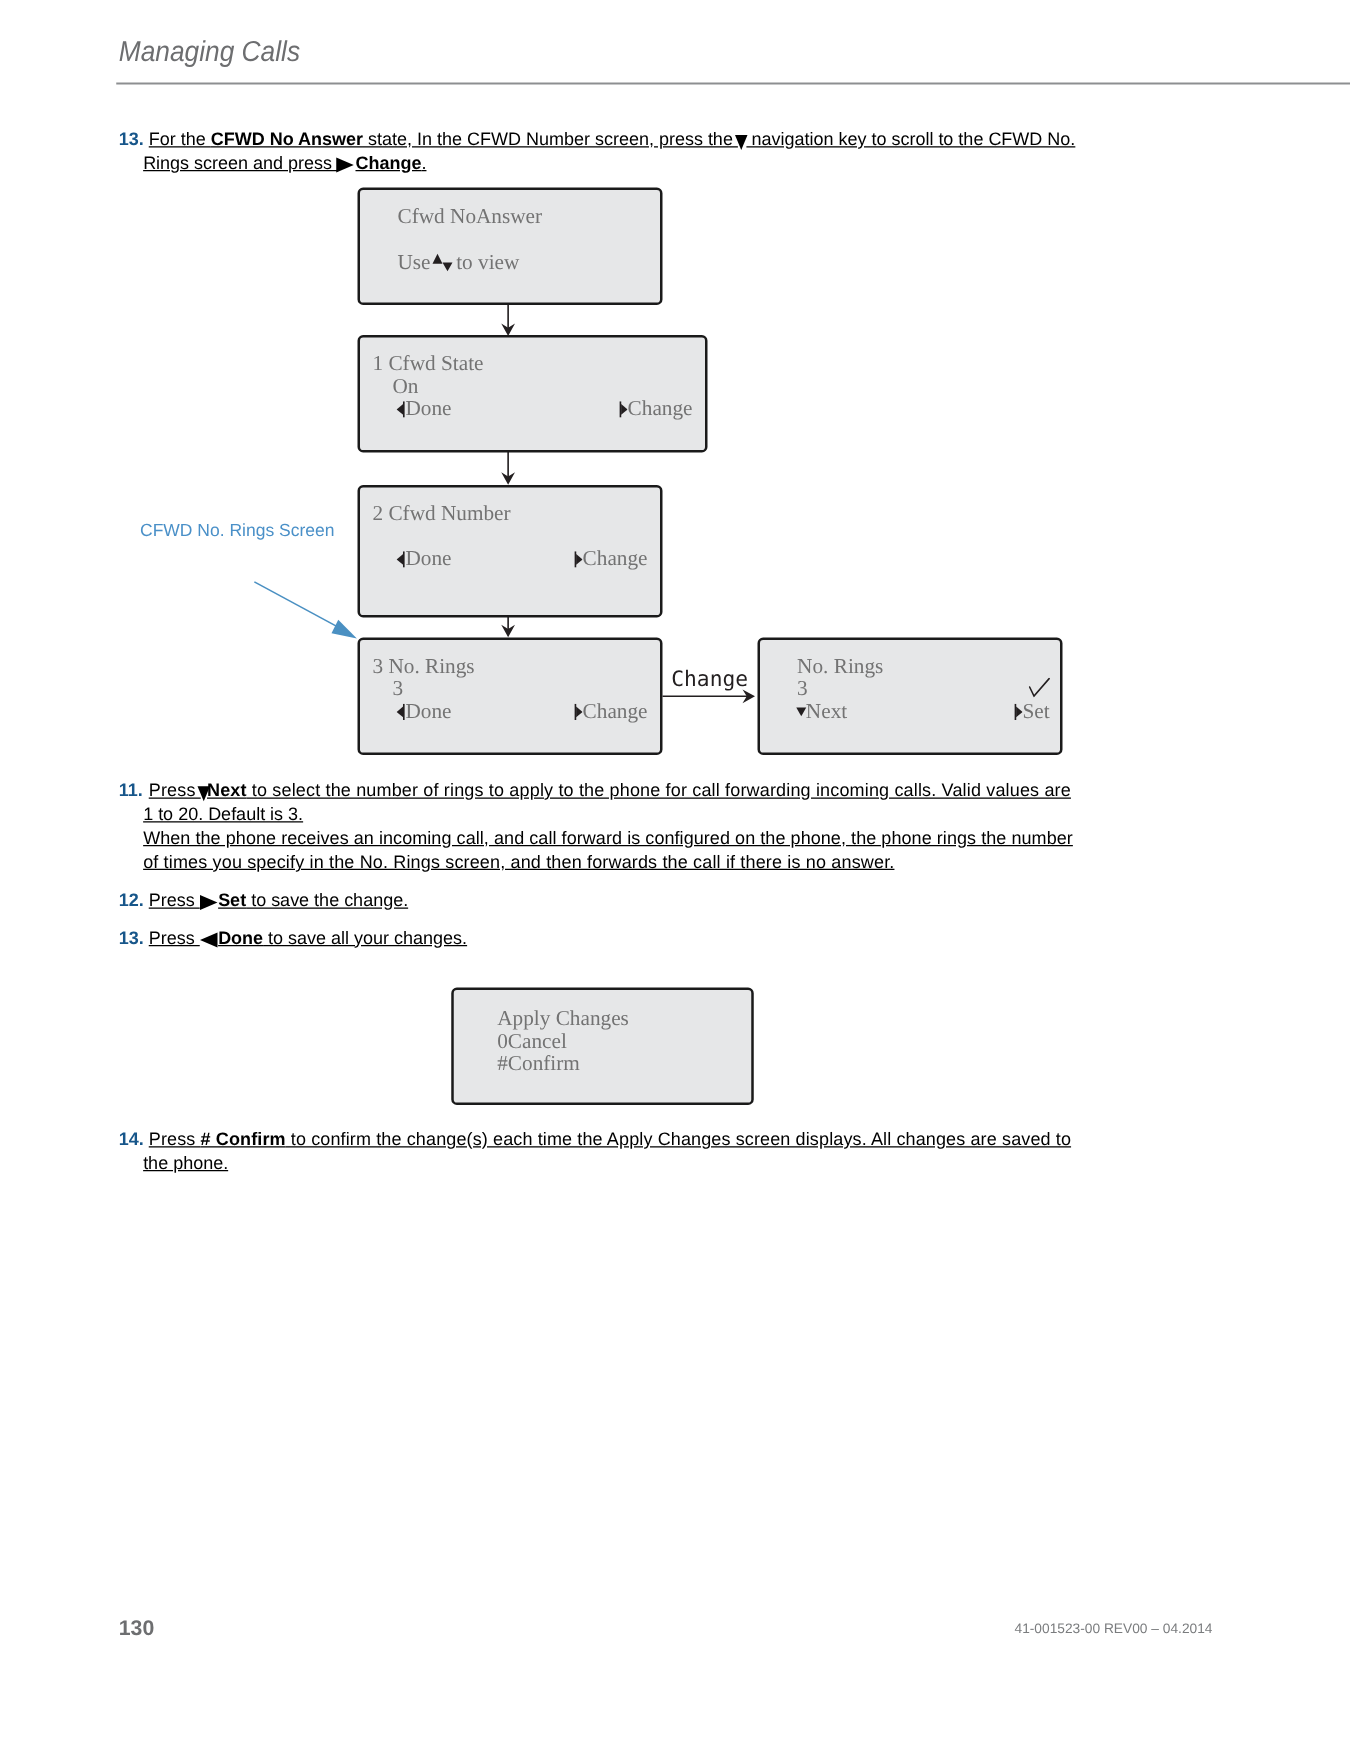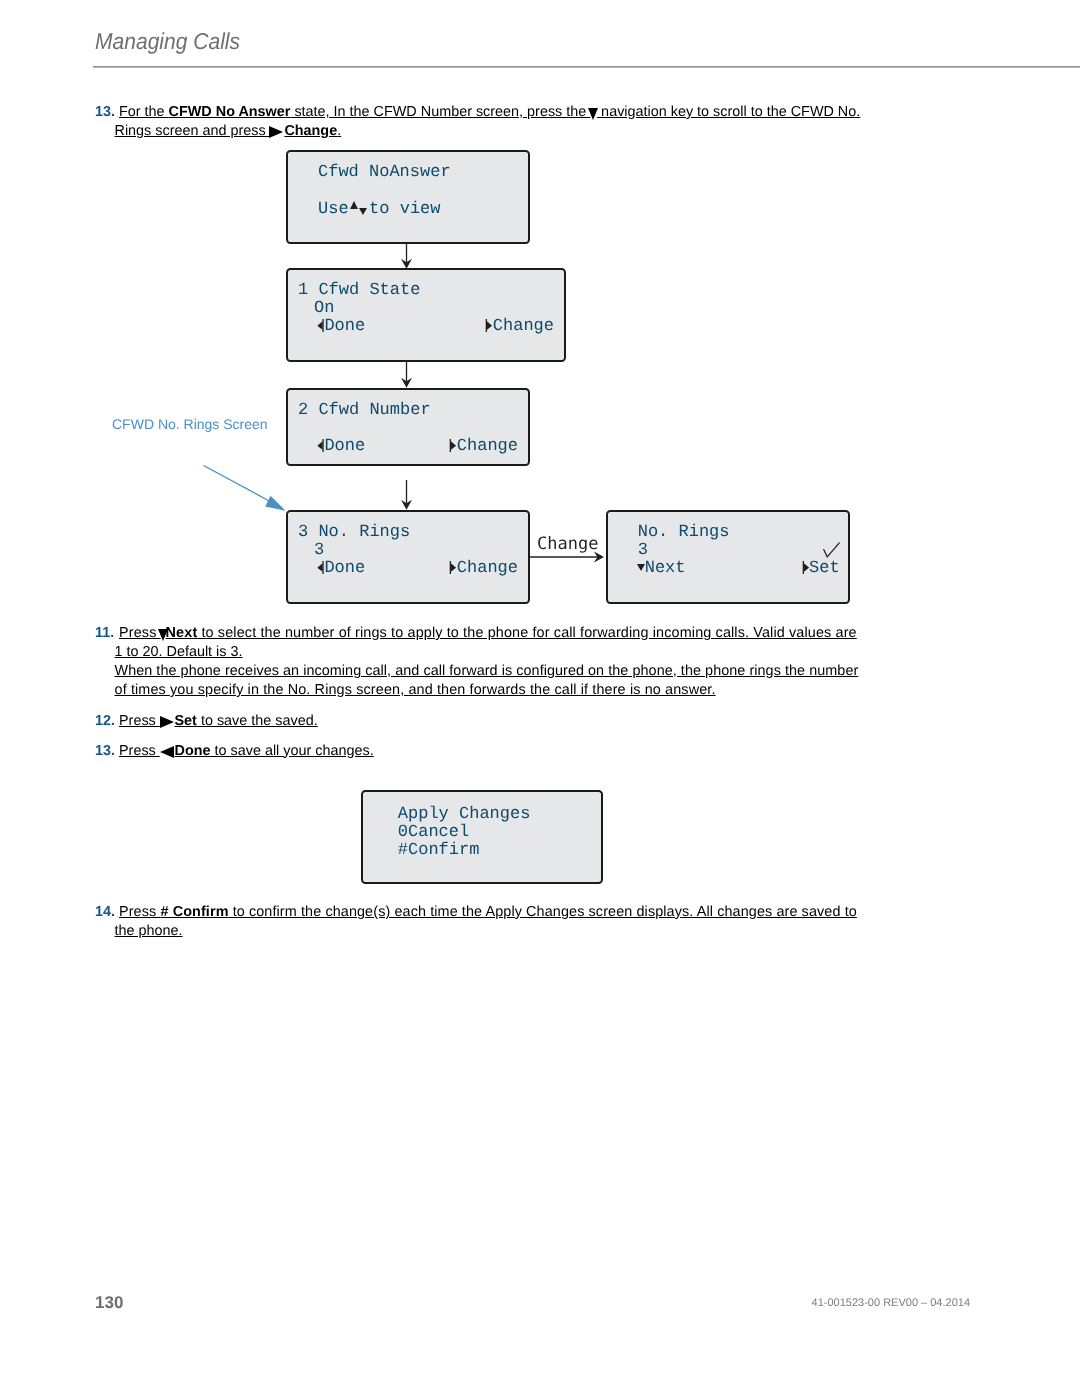--- a/index.html
+++ b/index.html
@@ -14,21 +14,21 @@
   .num{position:absolute;font-size:14.4px;line-height:19px;font-weight:bold;color:#17568a;}
   .para b{font-weight:bold;}
   .tri-d,.tri-r,.tri-l{display:inline-block;width:0;height:0;position:relative;}
   .tri-d{border-left:5.3px solid transparent;border-right:5.3px solid transparent;border-top:12.3px solid #000;top:3.5px;margin-left:-2.2px;margin-right:-1px;}
   .tri-d.sp{margin-left:-2.5px;margin-right:-2.5px;}
   .tri-r{border-top:6.2px solid transparent;border-bottom:6.2px solid transparent;border-left:14.6px solid #000;top:3.1px;margin-left:-0.3px;margin-right:1px;}
   .tri-l{border-top:6.2px solid transparent;border-bottom:6.2px solid transparent;border-right:14.6px solid #000;top:3.1px;margin-left:-0.3px;margin-right:1px;}
 
   
   .lcd{position:absolute;background:#e6e7e8;border:2px solid #1a1a1a;border-radius:4.5px;box-sizing:border-box;}
-  .lcd .row{position:absolute;font-family:Liberation Mono, monospace;font-size:17px;color:#0c4a6e;white-space:pre;}
+  .lcd .row{position:absolute;font-family:Liberation Serif, serif;font-size:17px;color:#737373;white-space:pre;}
 
   .mt-up,.mt-dn,.mt-dn2{display:inline-block;width:0;height:0;position:relative;}
   .mt-up{border-left:4.1px solid transparent;border-right:4.1px solid transparent;border-bottom:8px solid #231f20;top:-4.5px;margin-left:1.2px;margin-right:0.8px;}
   .mt-dn{border-left:4.4px solid transparent;border-right:4.4px solid transparent;border-top:7px solid #231f20;top:1.5px;margin-right:2.5px;}
   .mt-dn2{border-left:4.5px solid transparent;border-right:4.5px solid transparent;border-top:7px solid #231f20;top:-1px;}
   .sk{display:inline-block;vertical-align:baseline;position:relative;top:2.1px;}
   .lcd .check{position:absolute;right:8px;top:30px;}
 
   
   svg.conn{position:absolute;overflow:visible;}
@@ -84,21 +84,21 @@
     <div class="row" style="left:29px;top:47px"><svg class="sk" width="7.4" height="13.1" viewBox="0 0 7.4 13.1">
           <path d="M5.5 2.2 L0.3 6.7 L5.5 10.8 Z" fill="#231f20"></path>
           <rect x="5.4" y="0" width="1.3" height="13.1" fill="#231f20"></rect>
         </svg><span>Done</span></div>
     <div class="row" style="right:10px;top:47px"><svg class="sk" width="7.4" height="13.1" viewBox="0 0 7.4 13.1">
           <path d="M1.9 2.2 L7.1 6.7 L1.9 10.8 Z" fill="#231f20"></path>
           <rect x="0.7" y="0" width="1.3" height="13.1" fill="#231f20"></rect>
         </svg><span>Change</span></div>
   </div>
 
-  <div class="lcd" style="left:286px;top:387.8px;width:244px;height:78px">
+  <div class="lcd" style="left:286px;top:387.8px;width:244px;height:106px">
     <div class="row" style="left:10px;top:11px"><span>2</span> <span>Cfwd Number</span></div>
     <div class="row" style="left:29px;top:47px"><svg class="sk" width="7.4" height="13.1" viewBox="0 0 7.4 13.1">
           <path d="M5.5 2.2 L0.3 6.7 L5.5 10.8 Z" fill="#231f20"></path>
           <rect x="5.4" y="0" width="1.3" height="13.1" fill="#231f20"></rect>
         </svg><span>Done</span></div>
     <div class="row" style="right:10px;top:47px"><svg class="sk" width="7.4" height="13.1" viewBox="0 0 7.4 13.1">
           <path d="M1.9 2.2 L7.1 6.7 L1.9 10.8 Z" fill="#231f20"></path>
           <rect x="0.7" y="0" width="1.3" height="13.1" fill="#231f20"></rect>
         </svg><span>Change</span></div>
   </div>
@@ -138,21 +138,21 @@
   <div class="num" style="left:95px;top:624px">11.</div>
   <div class="para" style="left:119px;top:624px;letter-spacing:0.135px">
     <span>Press </span><span class="tri-d sp"></span><b>Next</b><span> to select the number of rings to apply to the phone for call forwarding incoming calls. Valid values are</span>
   </div>
   <div class="para" style="left:114.5px;top:643px">1 to 20. Default is 3.</div>
   <div class="para" style="left:114.5px;top:681px;letter-spacing:0.13px">of times you specify in the No. Rings screen, and then forwards the call if there is no answer.</div>
   <div class="para" style="left:114.5px;top:662px;letter-spacing:0.055px">When the phone receives an incoming call, and call forward is configured on the phone, the phone rings the number</div>
 
   <div class="num" style="left:95px;top:711.5px">12.</div>
   <div class="para" style="left:119px;top:711.5px">
-    <span>Press </span><span class="tri-r"></span><b>Set</b><span> to save the saved.</span>
+    <span>Press </span><span class="tri-r"></span><b>Set</b><span> to save the change.</span>
   </div>
 
   <div class="num" style="left:95px;top:741.5px">13.</div>
   <div class="para" style="left:119px;top:741.5px">
     <span>Press </span><span class="tri-l"></span><b>Done</b><span> to save all your changes.</span>
   </div>
 
   <div class="num" style="left:95px;top:903px">14.</div>
   <div class="para" style="left:119px;top:903px;letter-spacing:0.105px">
     <span>Press </span><b># Confirm</b><span> to confirm the change(s) each time the Apply Changes screen displays. All changes are saved to</span>

